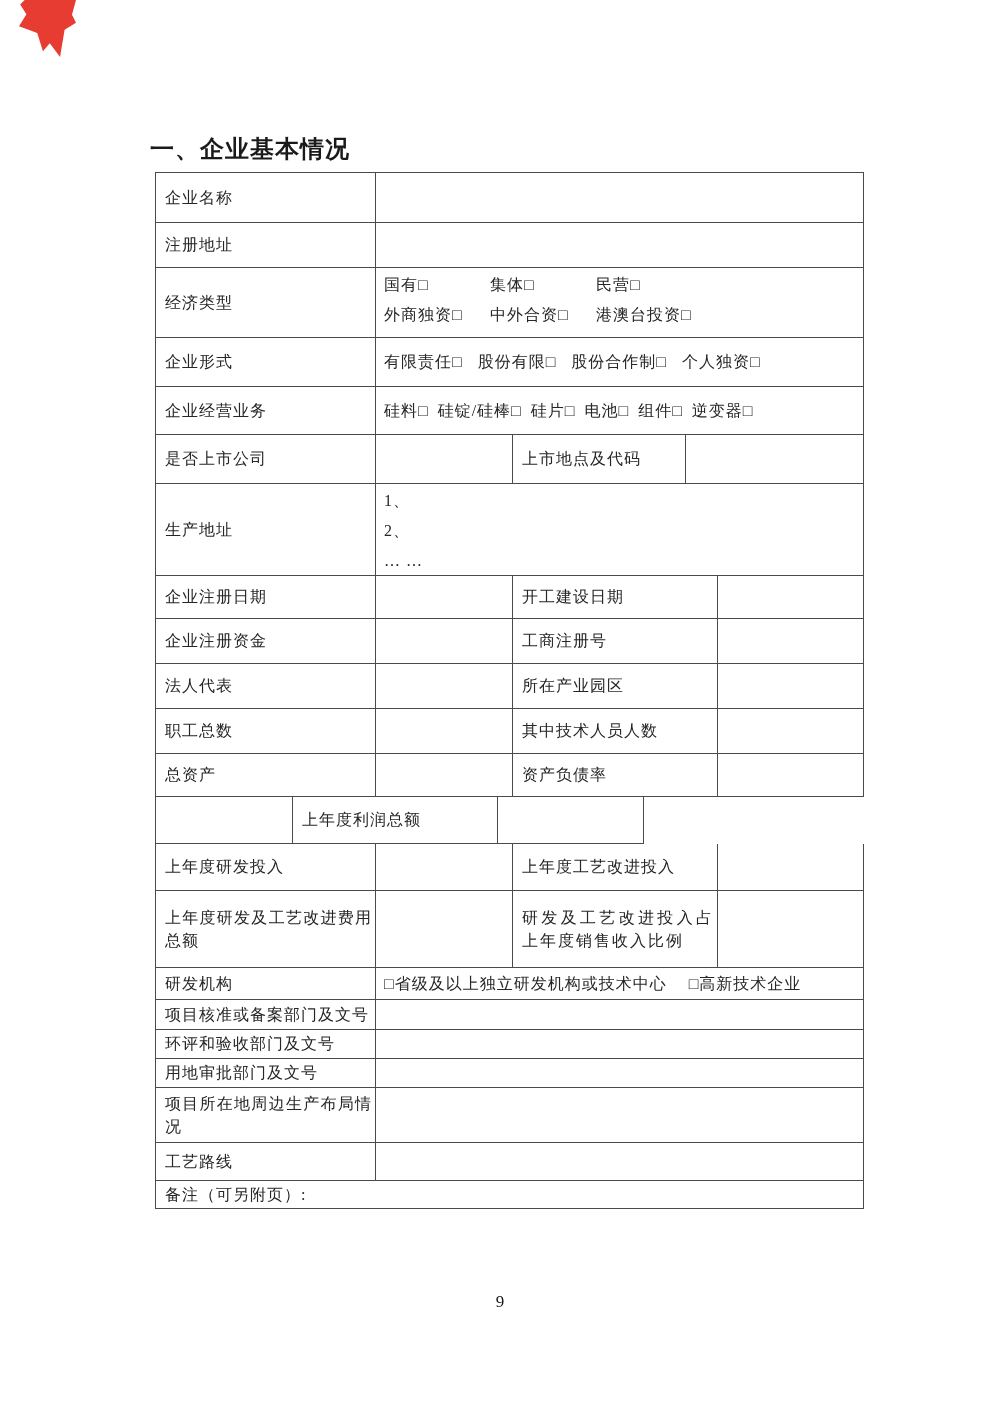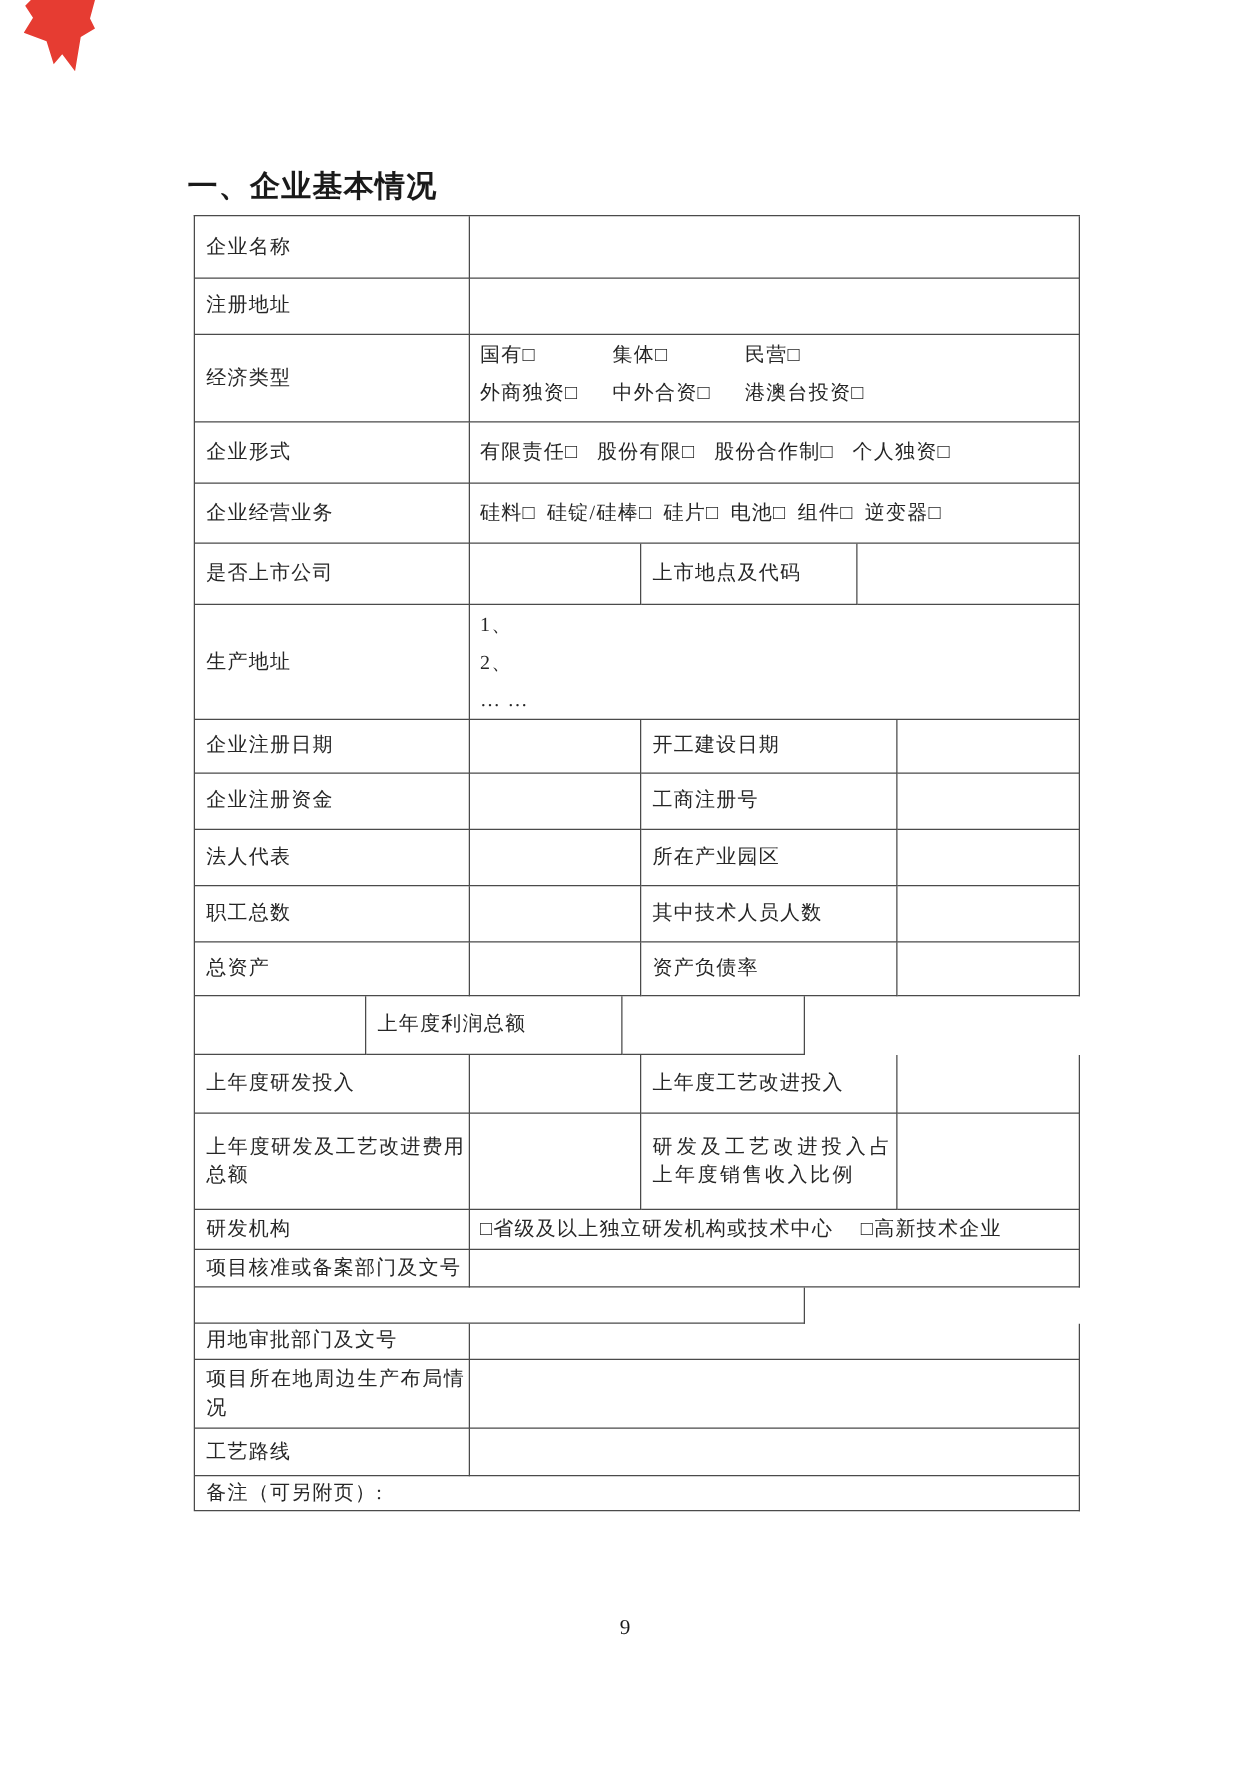--- a/index.html
+++ b/index.html
@@ -245,20 +245,23 @@
       </div>
       <div class="t-row">
         <div class="cell cell-label" style="width: 220px; height: 30px;">
           <span class="txt">项目核准或备案部门及文号</span>
         </div>
         <div class="cell cell-value" style="width: 488px; height: 30px;">
           <span class="txt"></span>
         </div>
       </div>
       <div class="t-row">
+        <div class="cell cell-label" style="width: 220px; height: 29px;">
+          <span class="txt">环评和验收部门及文号</span>
+        </div>
         <div class="cell cell-value" style="width: 488px; height: 29px;">
           <span class="txt"></span>
         </div>
       </div>
       <div class="t-row">
         <div class="cell cell-label" style="width: 220px; height: 29px;">
           <span class="txt">用地审批部门及文号</span>
         </div>
         <div class="cell cell-value" style="width: 488px; height: 29px;">
           <span class="txt"></span>

